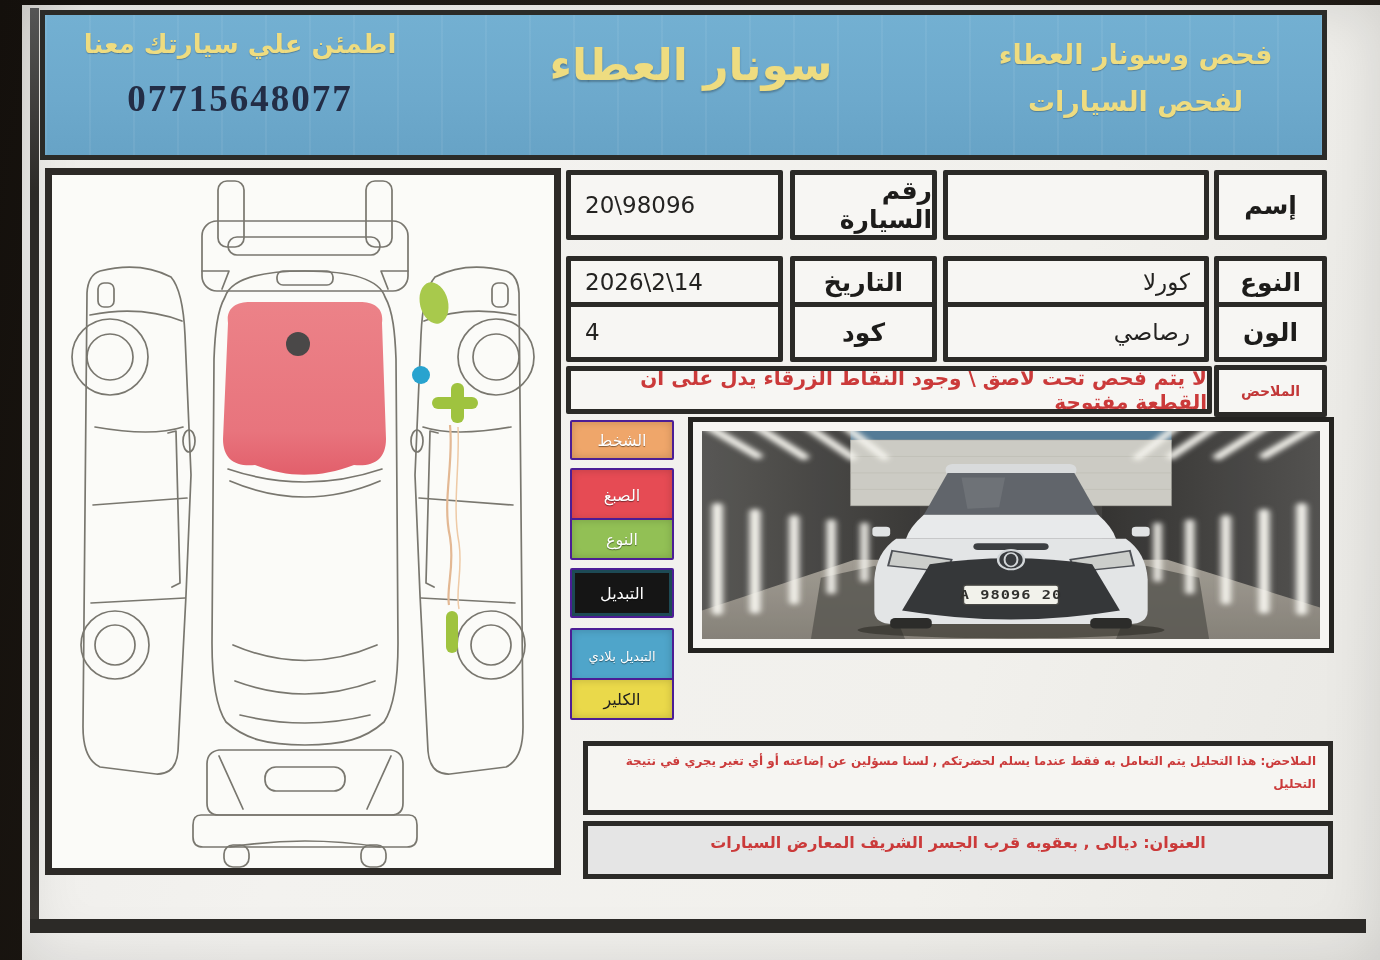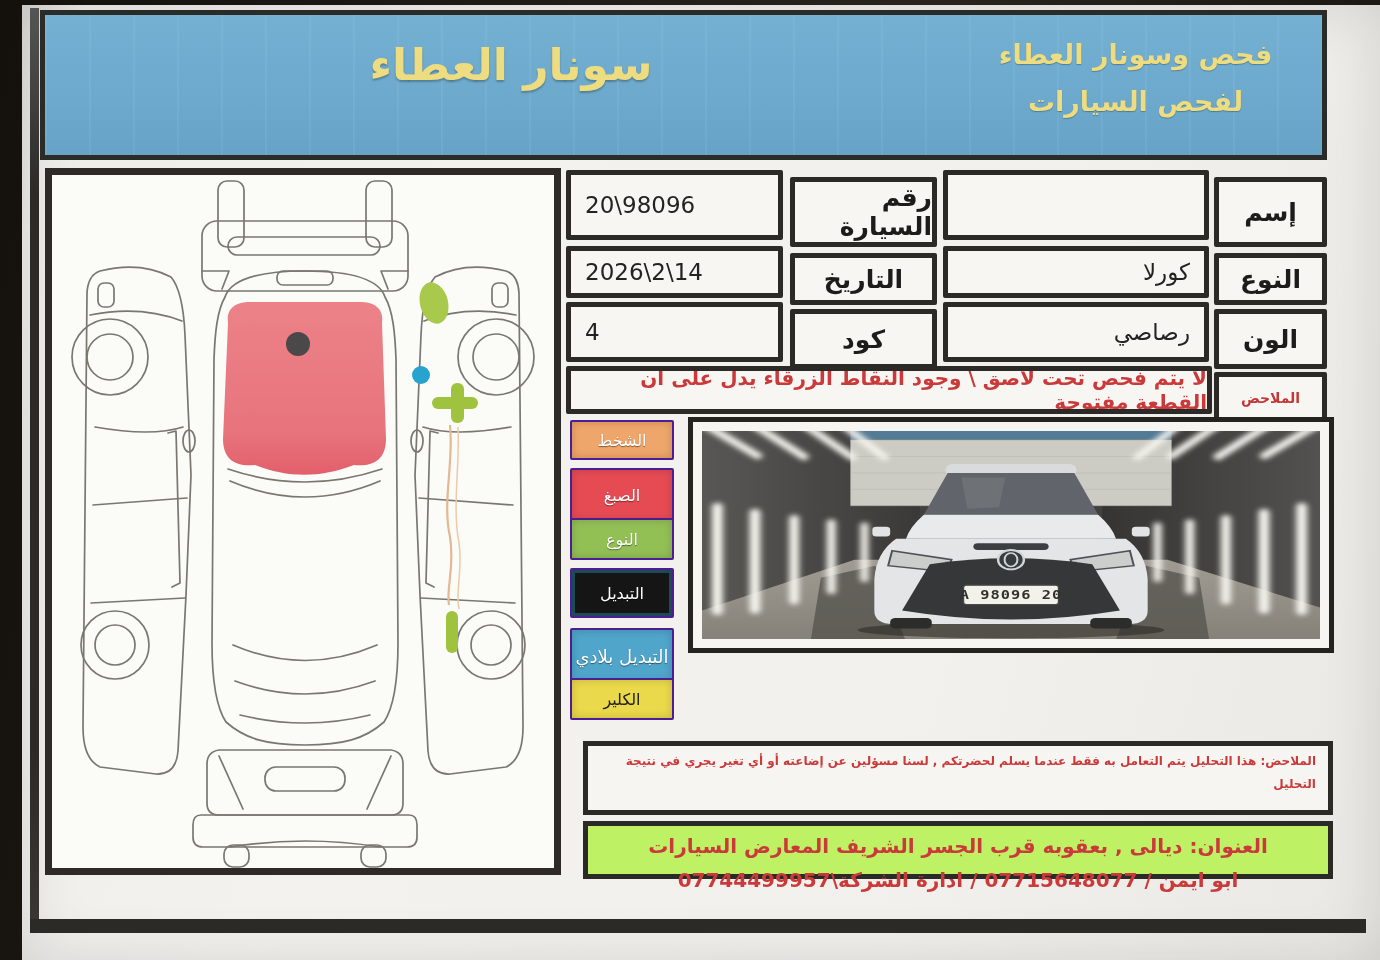--- a/index.html
+++ b/index.html
@@ -42,76 +42,80 @@
   
   .diagram-box {
     position:absolute; left:45px; top:168px; width:516px; height:707px;
     background:#fbfbf8; border:7px solid #2d2a27;
   }
   .diagram-box svg { width:100%; height:100%; display:block; }
 
   
   .cellbox { position:absolute; background:#f7f6f3; border:5px solid #2b2a27; border-radius:2px;
     display:flex; align-items:center; overflow:hidden; }
-  .lab { justify-content:center; font-weight:bold; font-size:25px; color:#1d1c1a;margin-top:7px; }
+  .lab { justify-content:center; font-weight:bold; font-size:25px; color:#1d1c1a; }
   .val { justify-content:flex-start; font-size:23px; color:#242321; padding:0 14px; }
   .val.ltr { direction:ltr; font-family:"DejaVu Sans",sans-serif; }
-  .r1 { top:170px; height:70px; } .r2 { top:246px; height:52px; }
+  .r1 { top:170px; height:70px; } .r2 { top:256px; height:52px; }
   .r3 { top:302px; height:60px; }
   .c-val-left  { left:566px; width:217px; }
   .c-lab-left  { left:790px; width:147px; }
   .c-val-right { left:943px; width:266px; }
   .c-lab-right { left:1214px; width:113px; }
   .lab-notes { top:365px; height:52px; font-size:14px; color:#c23737; }
   .notice-box { left:566px; top:366px; width:646px; height:48px; justify-content:center;
     color:#cb3a3a; font-weight:bold; font-size:20px; }
 
   
   .legend { position:absolute; left:570px; top:420px; width:106px; height:300px; }
   .legend-item { position:absolute; left:0; width:104px; border:2px solid #4c1d95; border-radius:2px;
     display:flex; align-items:center; justify-content:center; font-weight:normal; font-size:16px;
     color:#fff; text-shadow:0 1px 1px rgba(0,0,0,.45); box-shadow:inset 0 0 8px rgba(0,0,0,.18); }
   .li-0 { top:0;    height:40px; }
   .li-1 { top:48px; height:54px; }
   .li-2 { top:98px; height:42px; }
   .li-3 { top:148px;height:50px; box-shadow:inset 0 0 0 3px #1d4a55; }
-  .li-4 { top:208px;height:56px; font-size:18px;text-align:right; }
+  .li-4 { top:208px;height:56px; font-size:13px;text-align:right; }
   .li-5 { top:258px;height:42px; color:#20201e; text-shadow:none; }
 
   
   .photo-box { position:absolute; left:688px; top:417px; width:646px; height:236px;
     background:#f6f5f2; border:5px solid #242320; padding:9px; }
   .photo-box svg { width:100%; height:100%; display:block; }
 
   
   .footnote {
     position:absolute; left:583px; top:741px; width:750px; height:74px;
     background:#f6f5f2; border:5px solid #2b2a27; color:#cb3a3a; font-weight:bold;
     font-size:12px; line-height:1.95; padding:4px 12px 0 10px;
   }
   .address {
     position:absolute; left:583px; top:821px; width:750px; height:58px;
-    background:#bef264; border:5px solid #2b2a27; color:#cb3a3a; font-weight:bold;
-    font-size:20px; line-height:1.7; text-align:center; padding-top:3px;
+    background:#e5e5e5; border:5px solid #2b2a27; color:#cb3a3a; font-weight:bold;
+    font-size:16px; line-height:1.7; text-align:center; padding-top:3px;
   }
 </style>
 </head>
 <body>
 
 <div class="paper"></div>
 <div class="frame-left"></div>
 <div class="frame-bottom"></div>
 
 <div class="banner">
   <div class="banner-right">
     <div>فحص وسونار العطاء</div>
     <div>لفحص السيارات</div>
   </div>
   <div class="banner-center">
     <div class="banner-title">سونار العطاء</div>
+  </div>
+  <div class="banner-left">
+    <div class="banner-tagline">اطمئن علي سيارتك معنا</div>
+    <div class="banner-phone">07715648077</div>
   </div>
 </div>
 
 <div class="diagram-box">
   <svg viewBox="0 0 502 693">
     <defs>
       <linearGradient id="hoodGrad" x1="0" y1="0" x2="0" y2="1">
         <stop offset="0" stop-color="#ec8288"></stop>
         <stop offset="0.75" stop-color="#e8747d"></stop>
         <stop offset="1" stop-color="#e25f6b"></stop>
@@ -297,14 +301,13 @@
       <text x="312" y="225" text-anchor="middle" font-family="DejaVu Sans Mono, monospace" font-size="15.5" font-weight="bold" fill="#22221f" letter-spacing="1">20 A 98096</text>
     </g>
 
     <rect x="0" y="0" width="624" height="278" fill="#ffffff" opacity="0.07"></rect>
   </svg>
 </div>
 
 <div class="footnote">الملاحض: هذا التحليل يتم التعامل به فقط عندما يسلم لحضرتكم , لسنا مسؤلين عن إضاعته أو أي تغير يجري في نتيجة التحليل</div>
 <div class="address">
   <div>العنوان: ديالى , بعقوبه قرب الجسر الشريف المعارض السيارات</div>
-  <div>ابو ايمن / 07715648077 / ادارة الشركة\07744499957</div>
 </div>
 
 </body></html>

